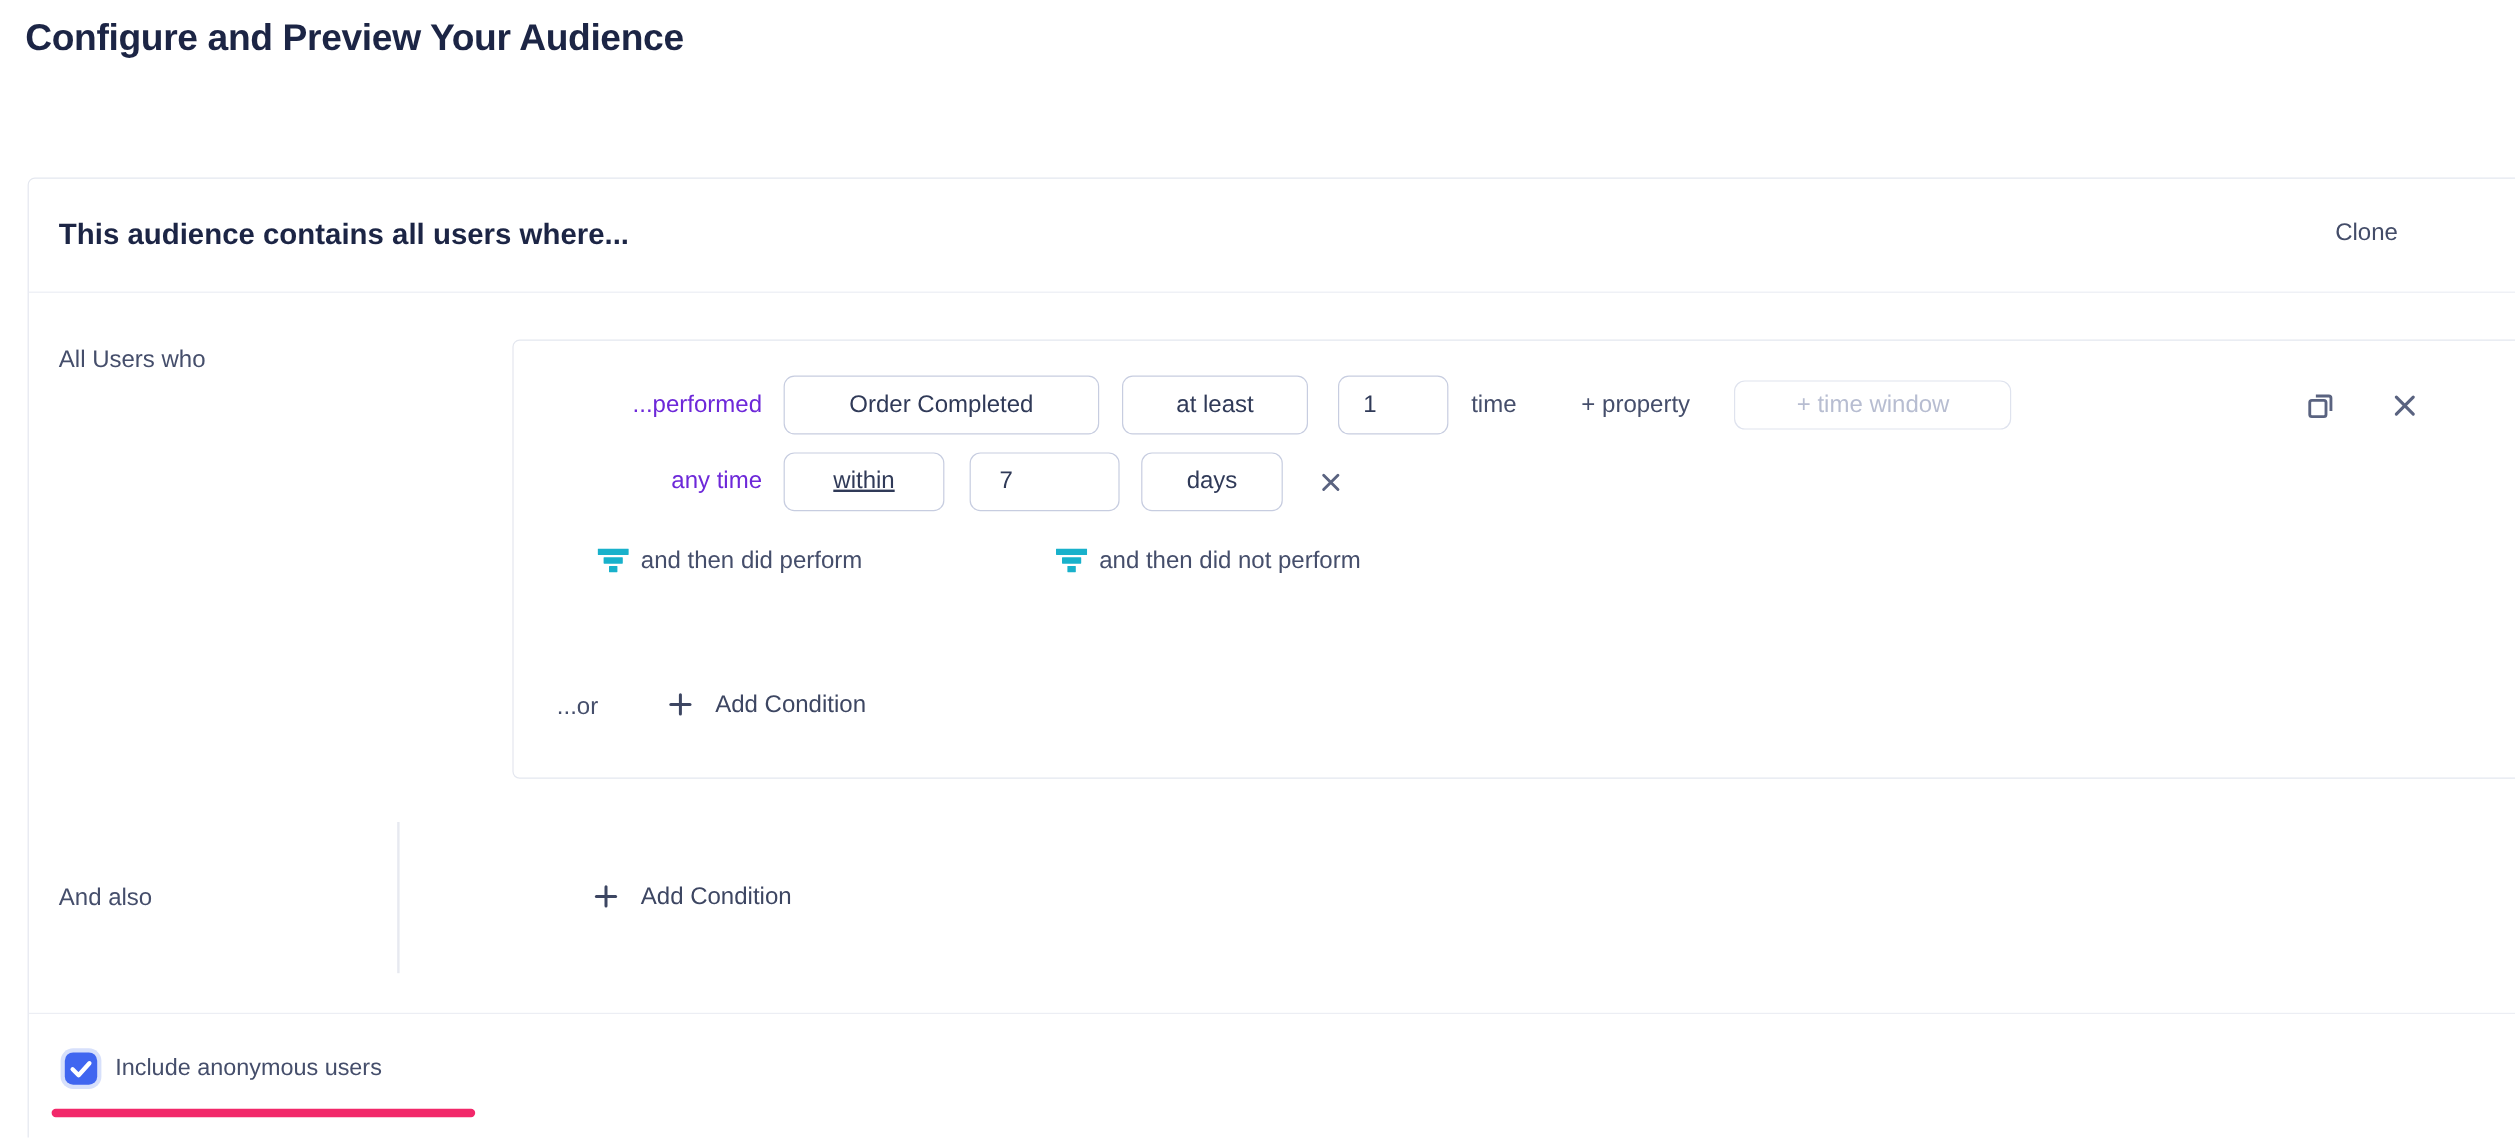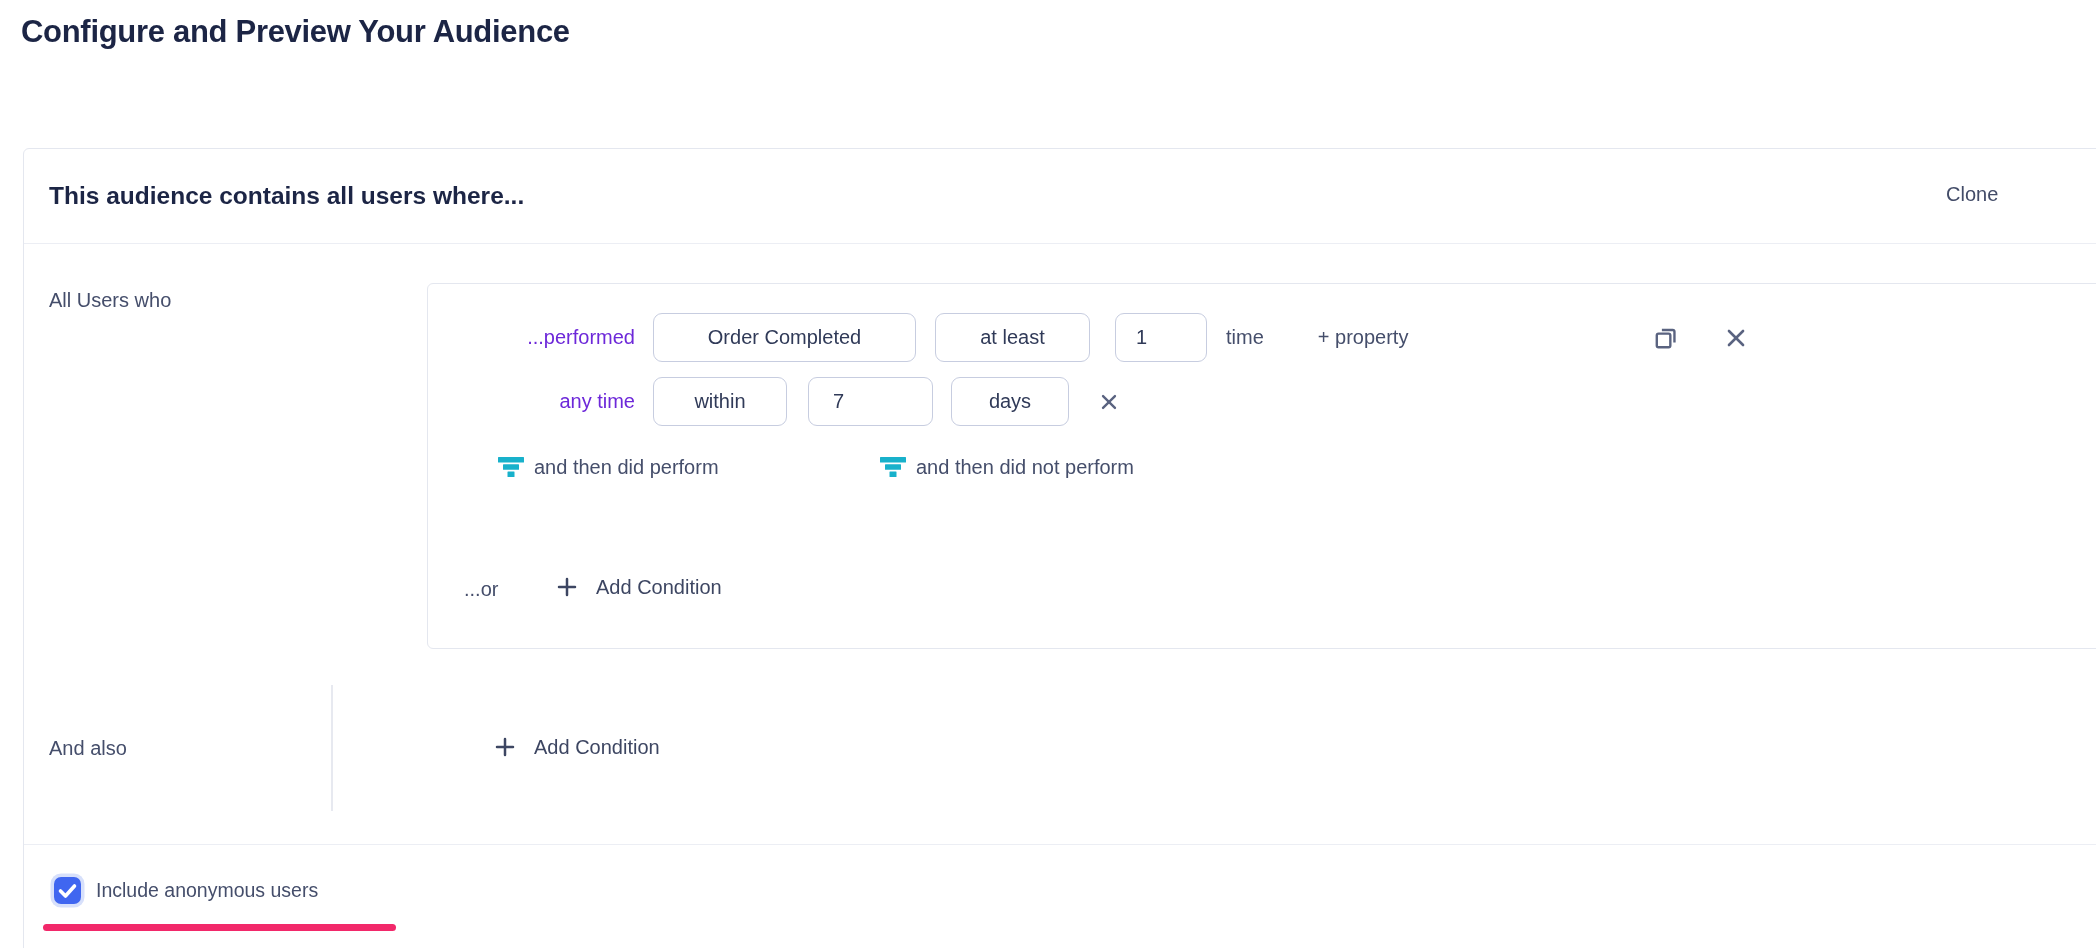--- a/index.html
+++ b/index.html
@@ -75,21 +75,21 @@
     font-family: inherit; font-size: 20px; color: #454e6b;
     text-align: center; outline: none; flex: none;
   }
   .time-window-input::placeholder { color: #b7bdd1; }
   .icon-btn {
     background: none; border: none; cursor: pointer; flex: none;
     display: flex; align-items: center; justify-content: center;
   }
   .dup-btn   { margin-left: 245px; width: 26px; height: 26px; }
   .close-btn { margin-left: 44px;  width: 26px; height: 26px; }
-  .pill-within { margin-left: 18px; width: 134px; }
+  .pill-within { margin-left: 18px; width: 134px; text-decoration: underline; }
   .pill-days   { margin-left: 18px; width: 118px; }
   .close-btn-sm { margin-left: 29px; width: 22px; height: 22px; }
   .then-group {
     position: absolute; top: 0; height: 30px;
     display: flex; align-items: center; gap: 10px;
     background: none; border: none; cursor: pointer;
     font-family: inherit; font-size: 20px; color: #454e6b;
   }
   .then-did     { left: 70px; }
   .then-did-not { left: 452px; }
@@ -136,20 +136,21 @@
 
   <div class="cond-box">
 
     <div class="row r1">
       <span class="cond-lbl">...performed</span>
       <button class="pill pill-event">Order Completed</button>
       <button class="pill pill-op">at least</button>
       <input class="num-input count-input" value="1" style="">
       <span class="time-lbl">time</span>
       <button class="add-prop">+ property</button>
+      <input class="time-window-input" placeholder="+ time window" style="">
       <button class="icon-btn dup-btn">
         <span>
           <svg width="26" height="26" viewBox="0 0 24 24" fill="none" stroke="#5a6380" stroke-width="2.2">
             <rect x="3.5" y="8" width="12.5" height="12.5" rx="1.6"></rect>
             <path d="M8.2 4.6h10a1.6 1.6 0 0 1 1.6 1.6v10"></path>
           </svg>
         </span>
       </button>
       <button class="icon-btn close-btn">
         <span>

